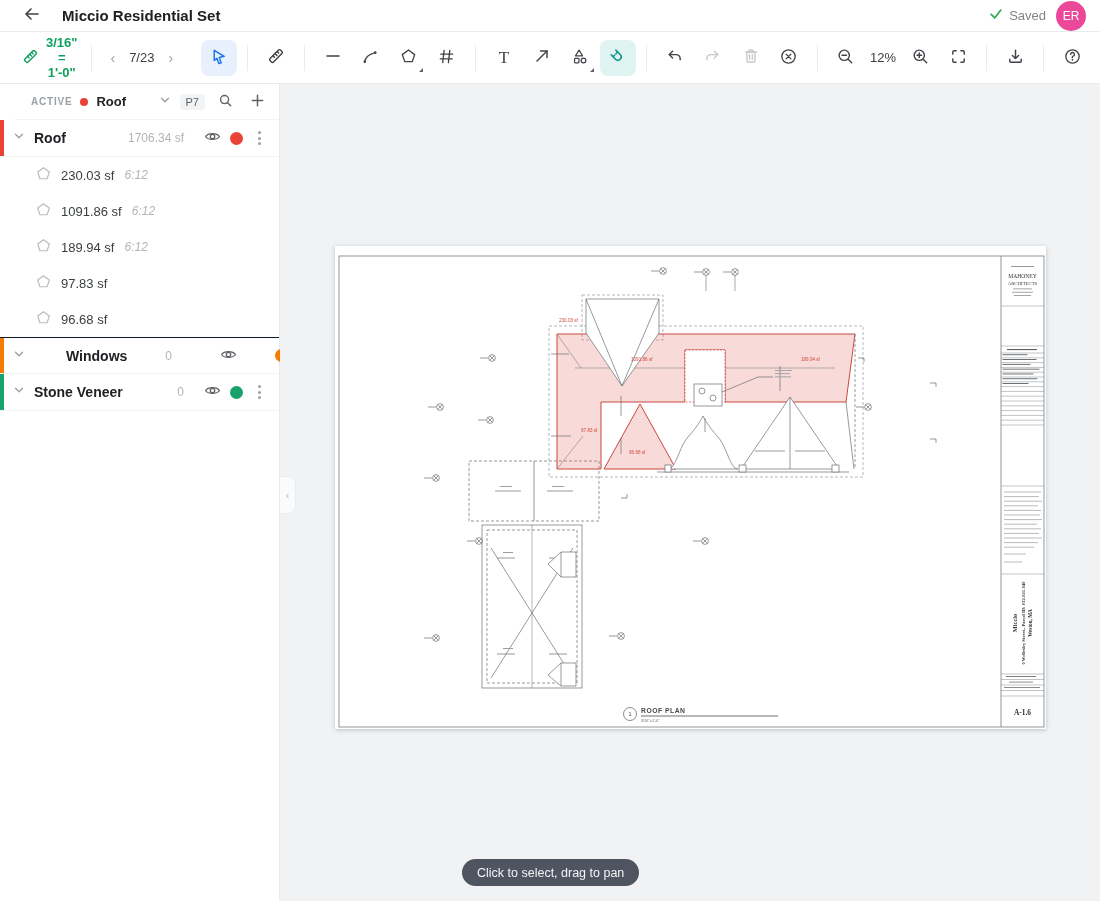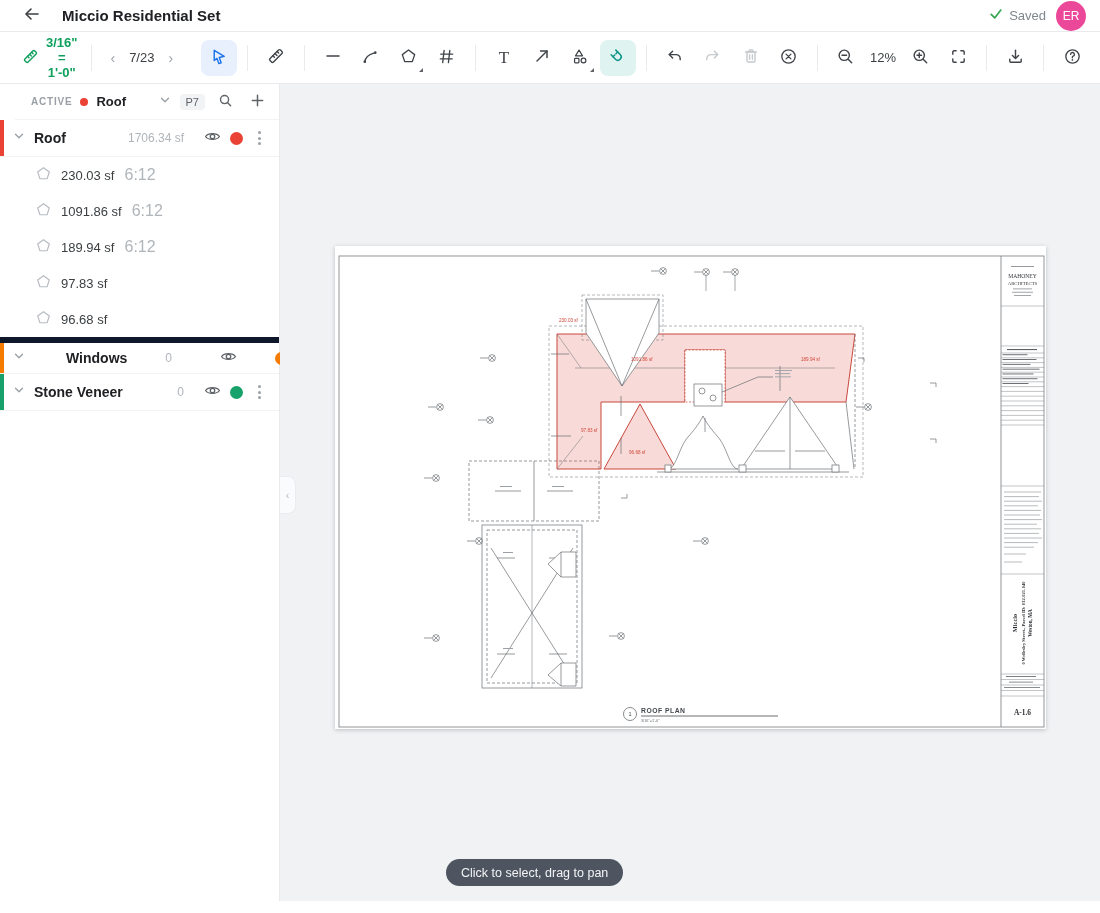--- a/index.html
+++ b/index.html
@@ -55,29 +55,29 @@
 
   .group-row { position:relative; height:37px; display:flex; align-items:center; padding:0 10px 0 12px;
     border-bottom:1px solid #f1f3f4; gap:6px; cursor:pointer; background:#fff; }
   .group-bar { position:absolute; left:0; top:0; bottom:0; width:4px; }
   .group-name { font-size:14px; font-weight:700; color:#202124; margin-left:2px; }
   .group-total { margin-left:auto; font-size:12px; color:#b0b5ba; margin-right:10px; }
   .kebab { display:flex; flex-direction:column; gap:2.5px; width:20px; align-items:center; border:none; background:transparent; cursor:pointer; padding:4px 0;}
   .kebab i { width:3px; height:3px; border-radius:50%; background:#9aa0a6; }
   .item-row { height:36px; display:flex; align-items:center; padding-left:36px; gap:10px; cursor:pointer; }
   .item-value { font-size:13px; color:#3c4043; }
-  .item-pitch { font-size:16px; color:#b0b5ba; }
+  .item-pitch { font-size:12px; color:#b0b5ba;font-style:italic; }
 
   .canvas { position:relative; flex:1; background:#f0f2f4; overflow:hidden; }
   .collapse-handle { position:absolute; left:0; top:392px; width:16px; height:38px; background:#fafbfc;
     border:1px solid #ececf0; border-left:none; border-radius:0 8px 8px 0; color:#b8bcc2; font-size:11px;
     display:flex; align-items:center; justify-content:center; cursor:pointer; }
   .sheet { position:absolute; left:55px; top:162px; width:711px; height:483px; background:#fff;
     box-shadow:0 1px 4px rgba(60,64,67,.28); }
-  .tooltip { position:absolute; left:166px; top:775px; height:27px; padding:0 15px; border-radius:14px;
+  .tooltip { position:absolute; left:182px; top:775px; height:27px; padding:0 15px; border-radius:14px;
     background:#4e5561; color:#f3f4f6; font-size:12.5px; display:flex; align-items:center; }
   svg text { user-select:none; }
 </style>
 </head>
 <body>
 
 <div class="header">
   <button class="icon-btn">
     <span>
       <svg width="18" height="18" viewBox="0 0 18 18" fill="none" stroke="#3c4043" stroke-width="1.6" stroke-linecap="round" stroke-linejoin="round">
@@ -377,21 +377,21 @@
       </div>
       <div class="item-row">
         <span><svg width="15" height="15" viewBox="0 0 16 16" fill="none" stroke="#b6bac0" stroke-width="1.2" stroke-linejoin="round">
               <polygon points="8,1.8 14.2,6.4 11.8,13.6 4.2,13.6 1.8,6.4"></polygon>
             </svg></span>
         <span class="item-value">96.68 sf</span>
         <span class="item-pitch"></span>
       </div>
     </div>
 
-    <div class="group-row" style="border-top:6px solid #0f172a;gap:38px;">
+    <div class="group-row" style="border-top:1px solid #0f172a;gap:38px;">
       <span class="group-bar" style="background: rgb(245, 124, 0);"></span>
       <span>
         <svg width="14" height="14" viewBox="0 0 16 16" fill="none" stroke="#9aa0a6" stroke-width="1.6" stroke-linecap="round" stroke-linejoin="round">
             <path d="M4 6 L8 10 L12 6"></path>
           </svg>
       </span>
       <span class="group-name">Windows</span>
       <span class="group-total">0</span>
       <button class="mini-btn">
         <span>

